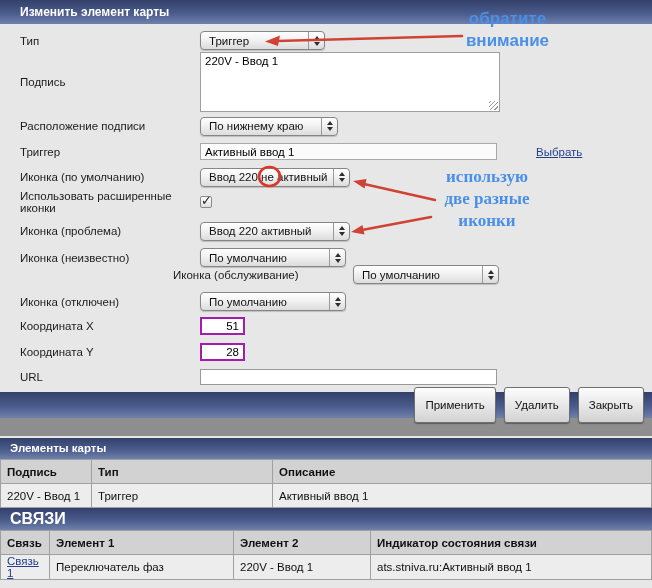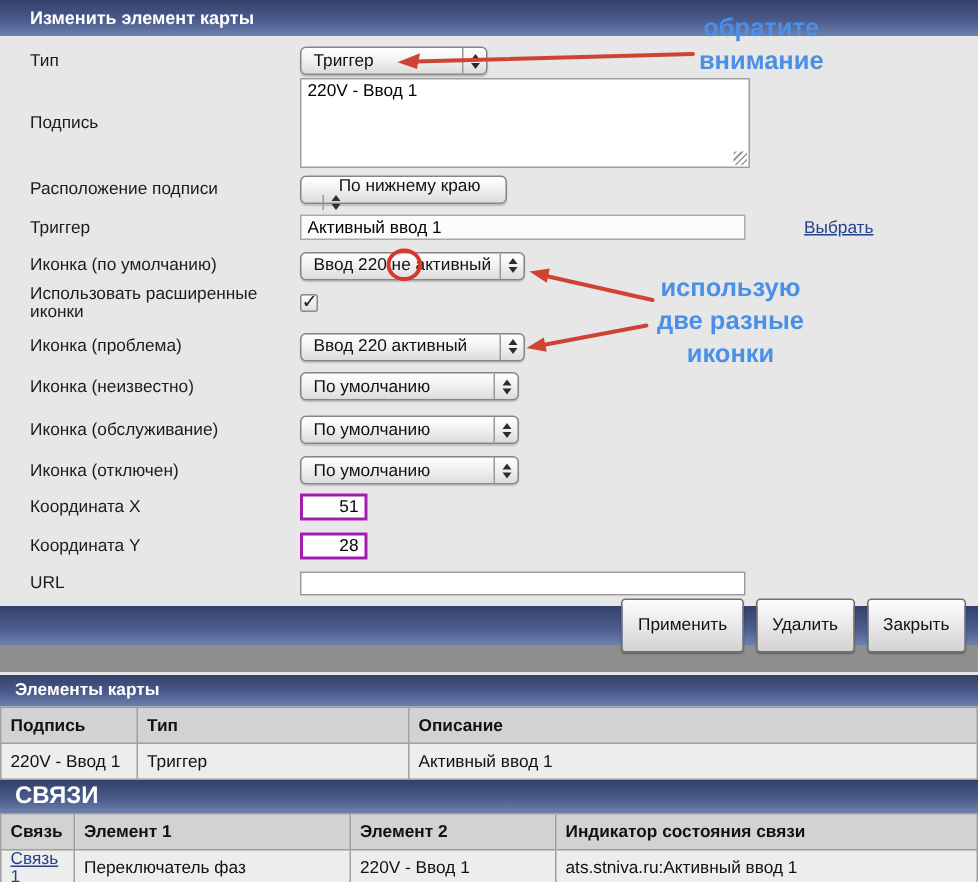--- a/index.html
+++ b/index.html
@@ -53,21 +53,21 @@
   .secbar2 { height:22px; line-height:22px; padding-left:10px; font-weight:bold; font-size:16px; }
 
   table.grid { width:652px; border-collapse:collapse; table-layout:fixed; }
   table.grid td, table.grid th { border:1px solid #a0a0a0; padding:0 6px; height:24px; font-size:11.5px; text-align:left; }
   table.grid th { background:#d2d2d2; font-weight:bold; }
   table.grid td { background:#ededed; }
 
   .overlay { position:absolute; left:0; top:0; width:652px; height:588px; pointer-events:none; z-index:5; }
   .note { position:absolute; font-weight:bold; font-size:17px; line-height:22px; text-align:center; color:#4a8fe8; z-index:6; }
   .note-top { left:425px; top:8px; width:165px; }
-  .note-icons { left:412px; top:181px; width:150px; }
+  .note-icons { left:412px; top:166px; width:150px;font-family:Liberation Serif, serif; }
 </style>
 </head>
 <body>
 
 <div class="bluebar dlg-title">Изменить элемент карты</div>
 
 <div class="form-area">
 
   <div class="row" style="margin-top:7px; height:19px;">
     <span class="lbl">Тип</span>
@@ -83,21 +83,21 @@
   <div class="row" style="margin-top:2px; height:60px;">
     <span class="lbl">Подпись</span>
     <span class="txtarea-wrap">
       <textarea class="cap" style="">220V - Ввод 1</textarea>
       <span class="resize-grip"></span>
     </span>
   </div>
 
   <div class="row" style="margin-top:4px; height:20px;">
     <span class="lbl">Расположение подписи</span>
-    <span class="msel" style="width:138px;flex-direction:column;">
+    <span class="msel" style="width:138px;">
       <span class="txt">По нижнему краю</span>
       <span class="spin">
           <i class="tri-up"></i>
           <i class="tri-dn"></i>
         </span>
     </span>
   </div>
 
   <div class="row" style="margin-top:7px; height:17px;">
     <span class="lbl">Триггер</span>
@@ -138,21 +138,21 @@
     <span class="lbl">Иконка (неизвестно)</span>
     <span class="msel" style="width:146px;">
       <span class="txt">По умолчанию</span>
       <span class="spin">
           <i class="tri-up"></i>
           <i class="tri-dn"></i>
         </span>
     </span>
   </div>
 
-  <div class="row" style="margin-top:12px; height:17px;">
+  <div class="row" style="margin-top:0; height:17px;justify-content:center;">
     <span class="lbl">Иконка (обслуживание)</span>
     <span class="msel" style="width:146px;">
       <span class="txt">По умолчанию</span>
       <span class="spin">
           <i class="tri-up"></i>
           <i class="tri-dn"></i>
         </span>
     </span>
   </div>
 

